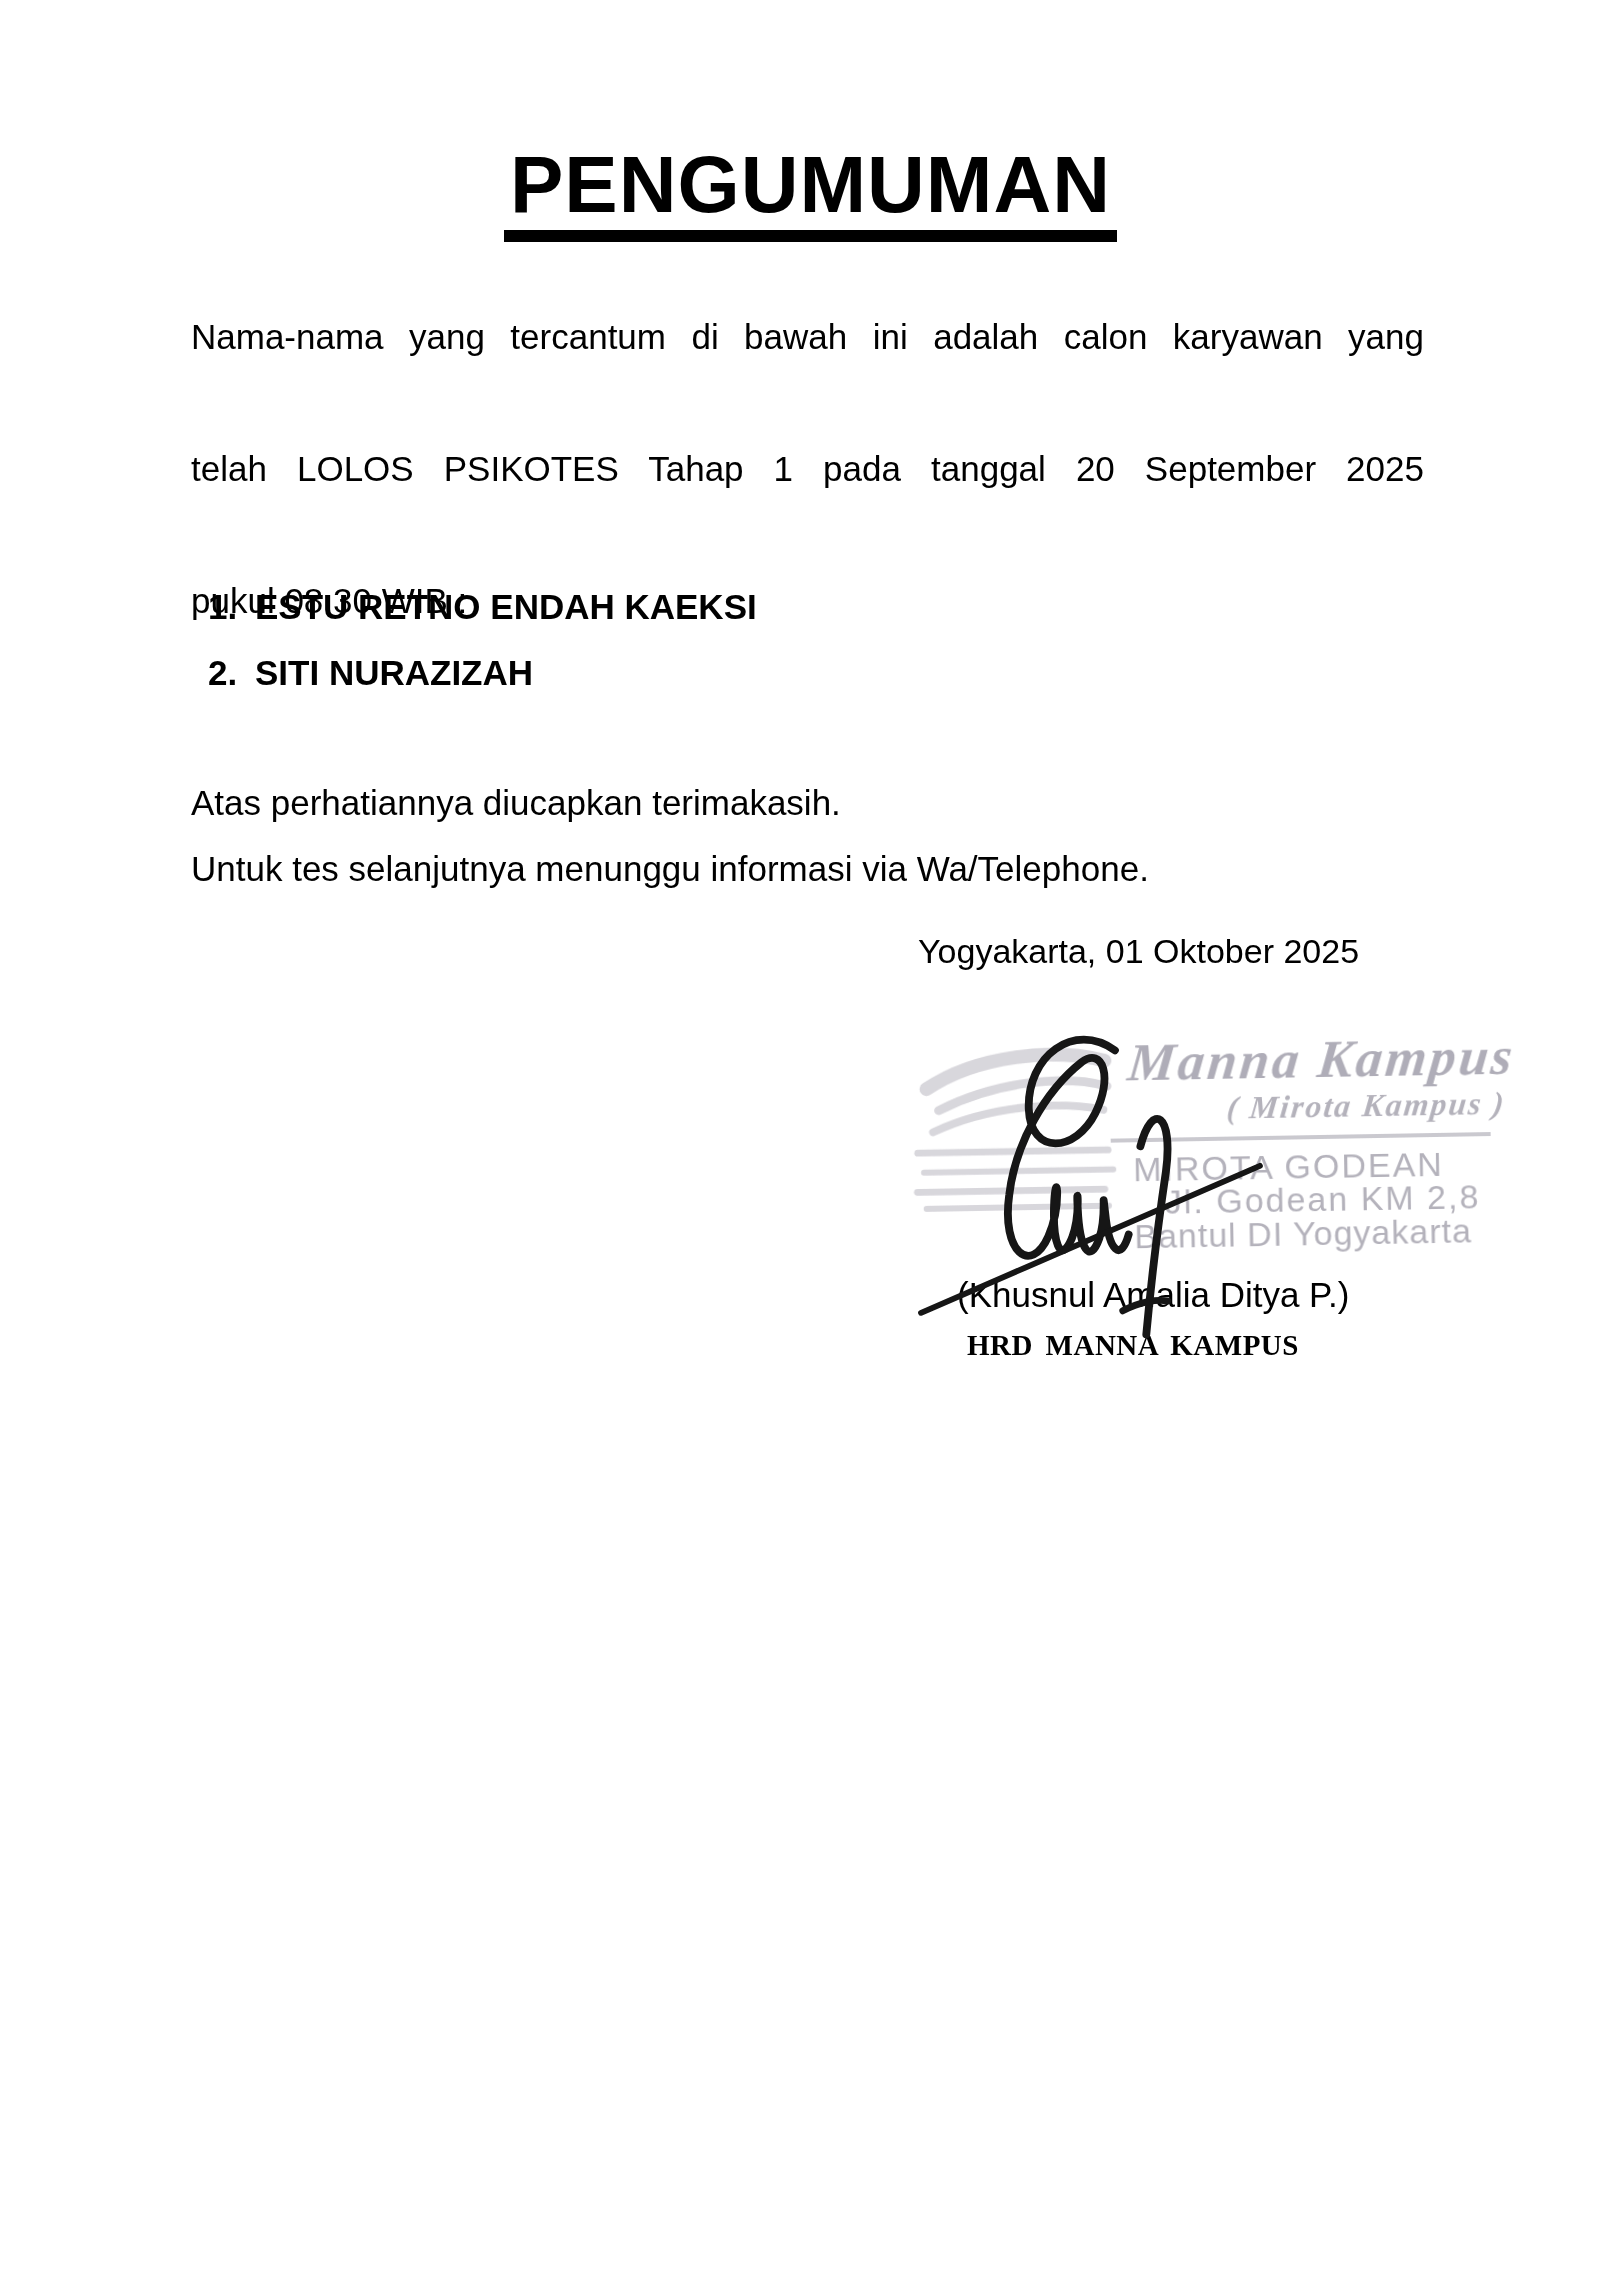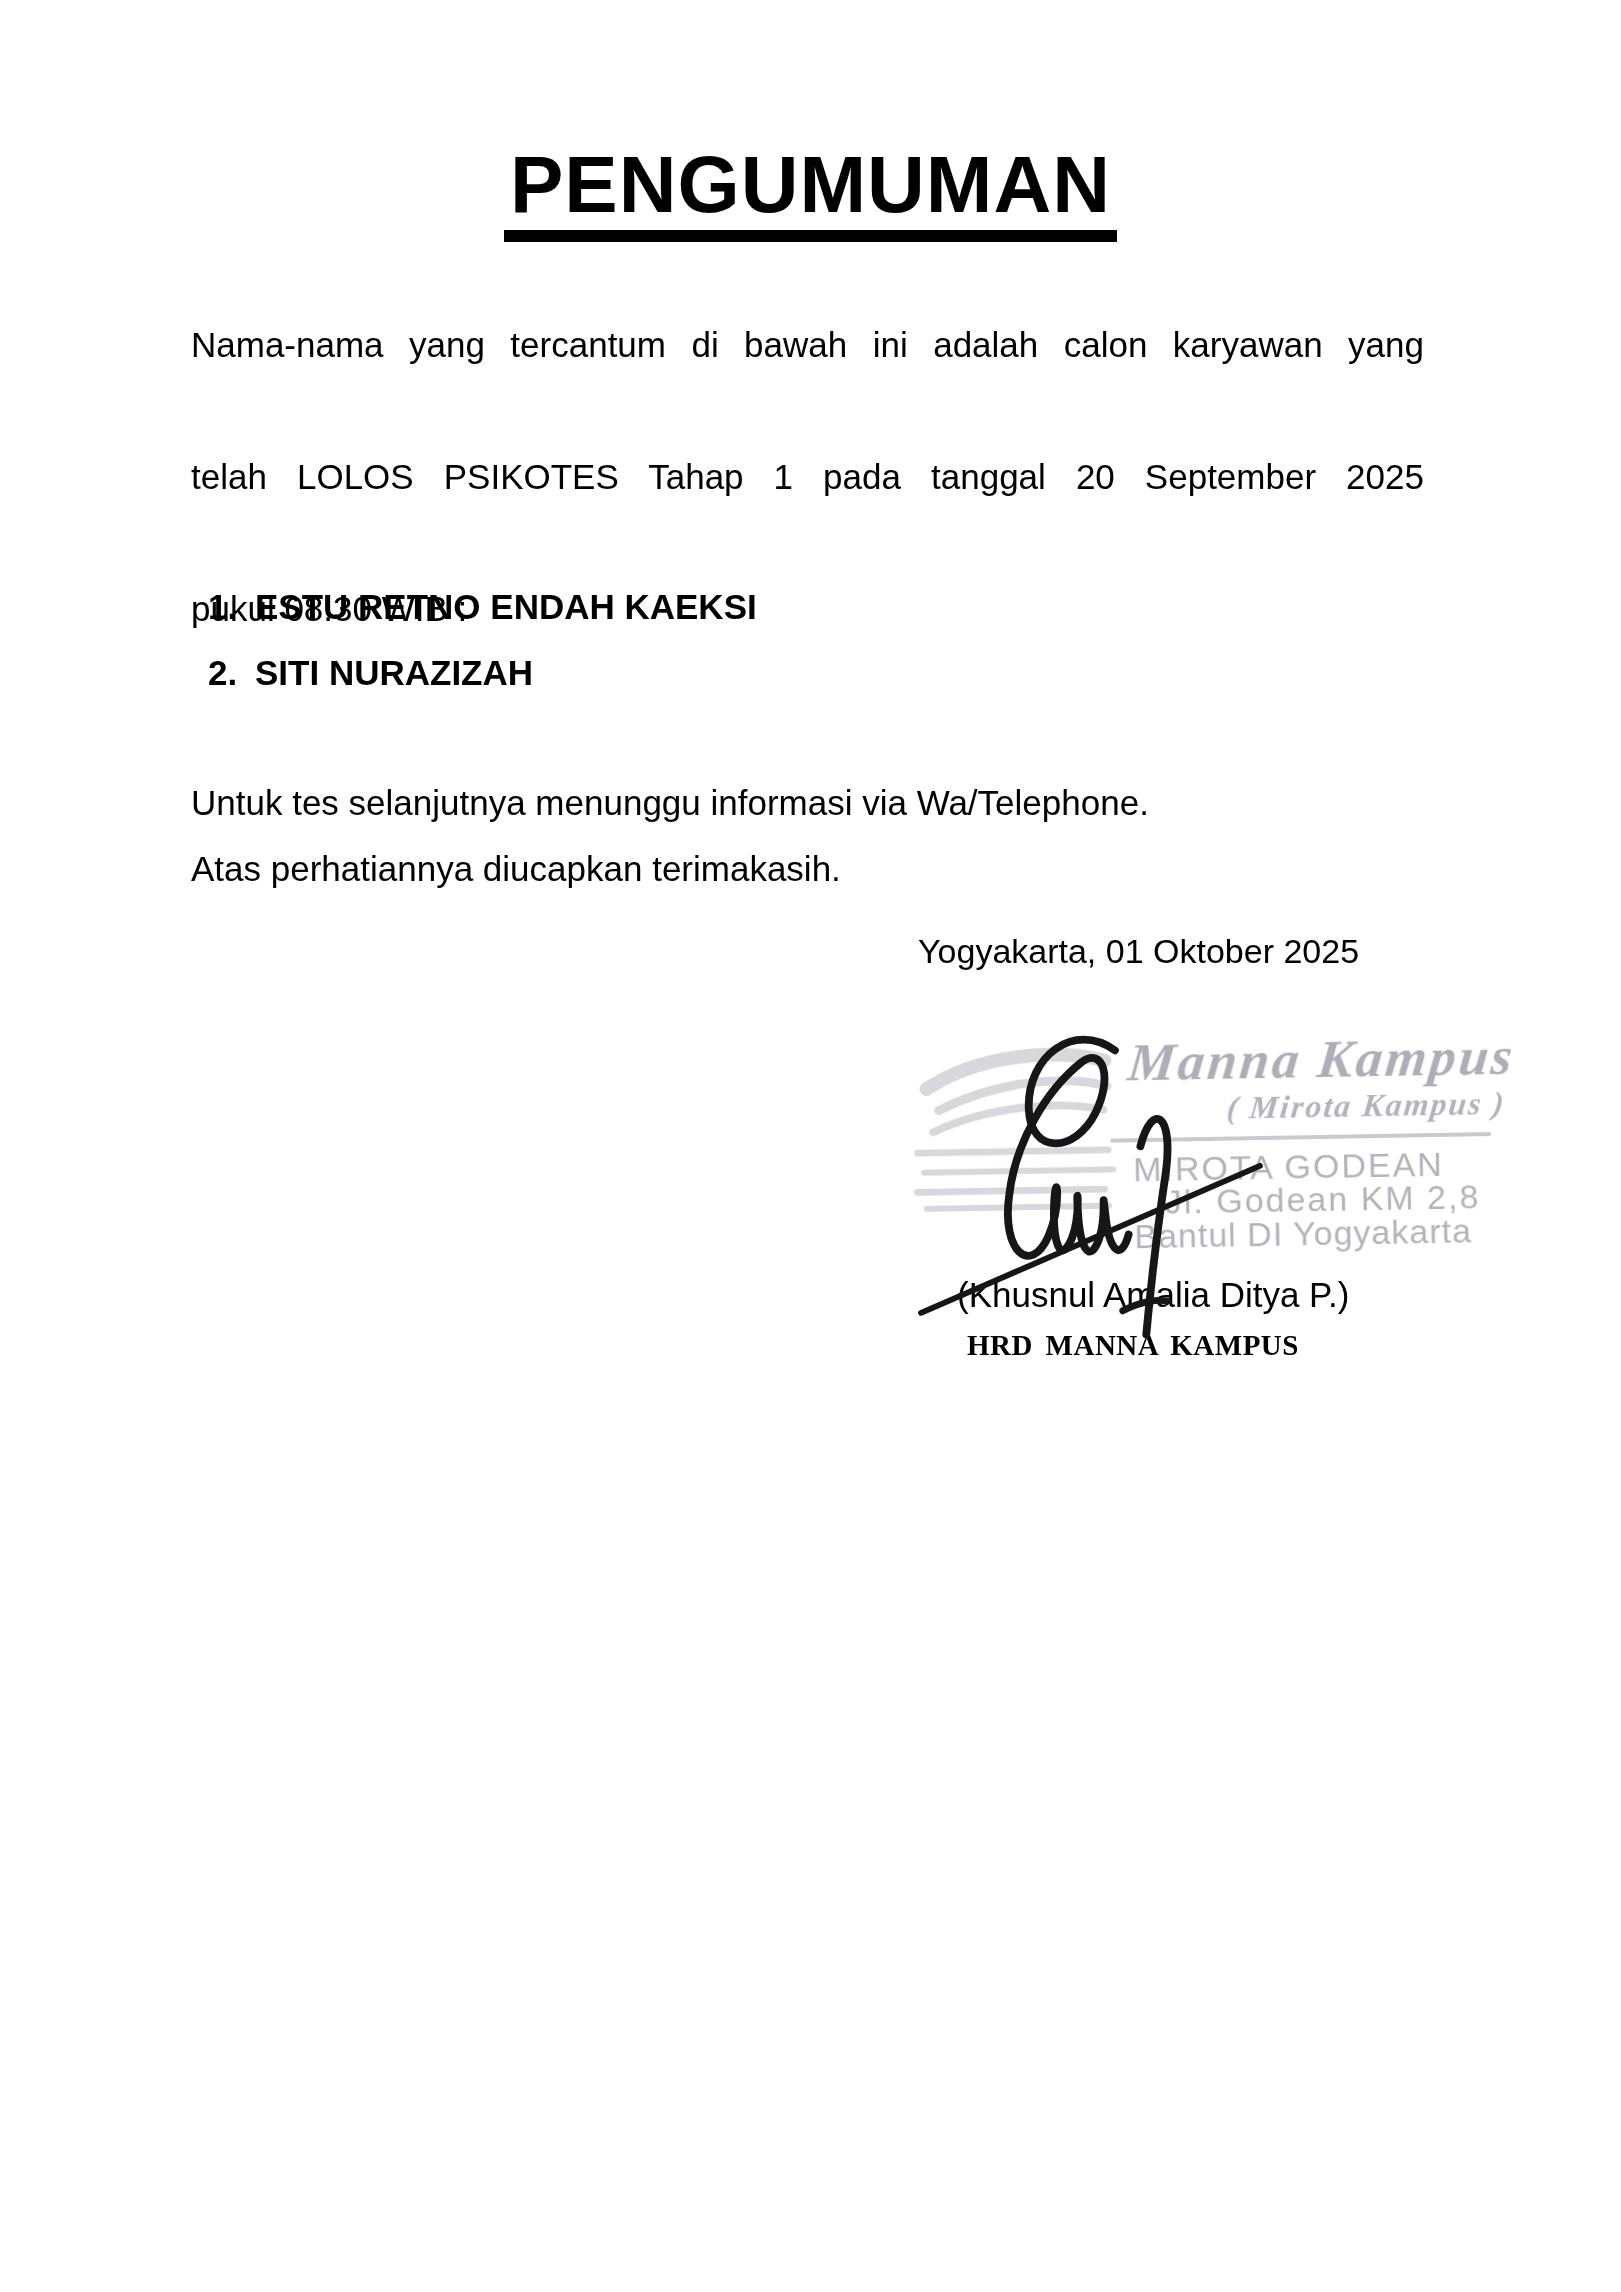--- a/index.html
+++ b/index.html
@@ -12,21 +12,21 @@
   
   .title-wrap { position:absolute; left:0; top:143px; width:100%; text-align:center; }
   .doc-title {
     display:inline-block; margin:0; font-size:80px; font-weight:bold;
     line-height:84px; letter-spacing:1px;
     border-bottom:12.7px solid #000; padding:0 5.9px 2.9px 5.9px;
   }
 
   
   .para { position:absolute; left:191px; width:1233px; font-size:35px; line-height:66px; }
-  .p1 { top:312px; }
+  .p1 { top:304px; }
   .p2 { top:770px; }
   .jline { text-align:justify; }
   .jline::after { content:""; display:inline-block; width:100%; height:0; }
   .b { font-weight:normal; }
 
   
   .clist { position:absolute; left:208px; top:574px; font-size:35px; font-weight:bold; line-height:66px; }
   .citem { white-space:nowrap; }
   .cnum { display:inline-block; width:47px; }
 
@@ -84,22 +84,22 @@
   <div class="clist">
     <div class="citem">
       <span class="cnum">1.</span><span>ESTU RETNO ENDAH KAEKSI</span>
     </div>
     <div class="citem">
       <span class="cnum">2.</span><span>SITI NURAZIZAH</span>
     </div>
   </div>
 
   <div class="para p2">
+    <div>Atas perhatiannya diucapkan terimakasih.</div>
     <div>Untuk tes selanjutnya menunggu informasi via Wa/Telephone.</div>
-    <div>Atas perhatiannya diucapkan terimakasih.</div>
   </div>
 
   <div class="dateline">Yogyakarta, 01 Oktober 2025</div>
 
   <div class="stamp">
     <svg class="stamp-logo" width="206" height="172" viewBox="0 0 210 175">
       <g stroke="#b2b0ba" fill="none" stroke-linecap="round" opacity="0.55">
         <path d="M 16,42 C 68,8 148,2 198,16" stroke-width="14"></path>
         <path d="M 28,64 C 90,34 160,30 200,42" stroke-width="9"></path>
         <path d="M 22,86 C 80,60 150,56 196,66" stroke-width="8"></path>

